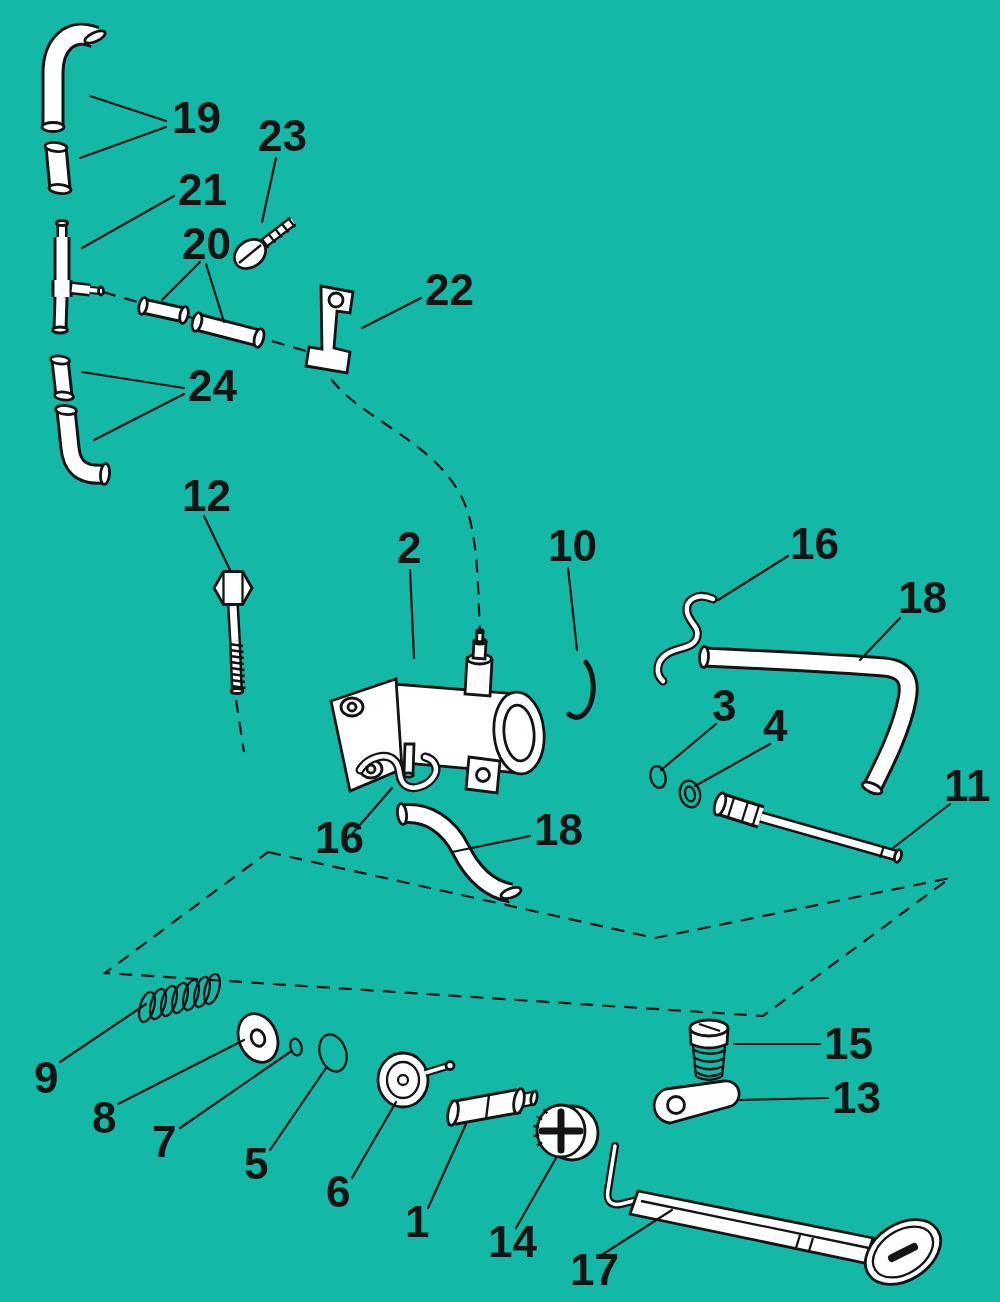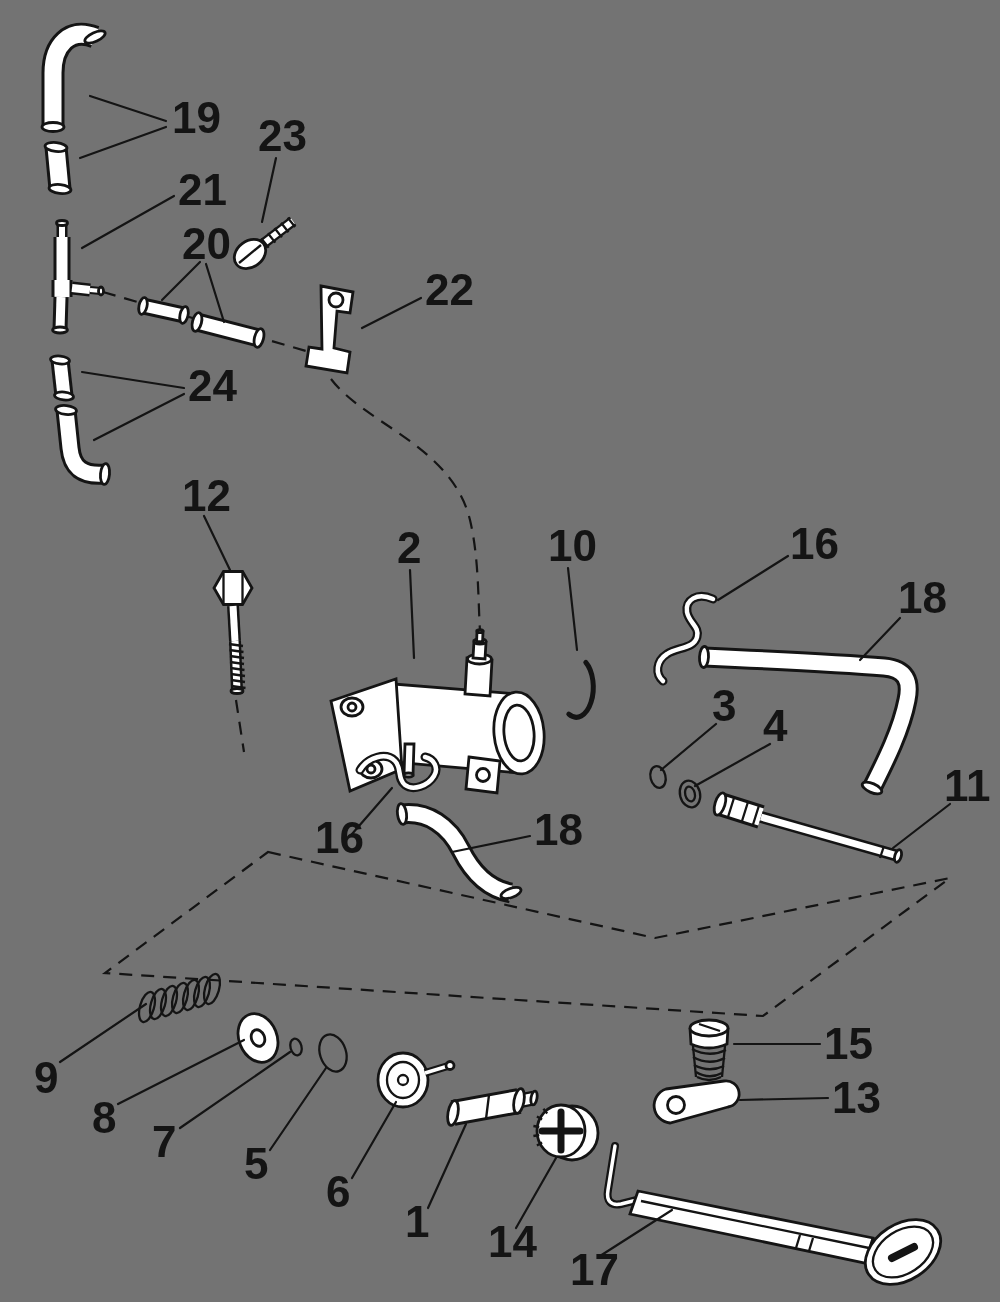--- a/index.html
+++ b/index.html
@@ -1,20 +1,20 @@
 <!DOCTYPE html>
 <html><head>
 <meta charset="utf-8">
 <style>
   html, body { margin: 0; padding: 0; background: #ffffff; }
   .stage {
     position: relative;
     width: 1000px;
     height: 1302px;
-    background: #737373;
+    background: #14b8a6;
     overflow: hidden;
     font-family: "Liberation Sans", sans-serif;
   }
   svg { position: absolute; left: 0; top: 0; }
   .callout {
     font-family: "Liberation Sans", sans-serif;
     font-weight: 700;
     font-size: 44px;
     fill: #141414;
   }

